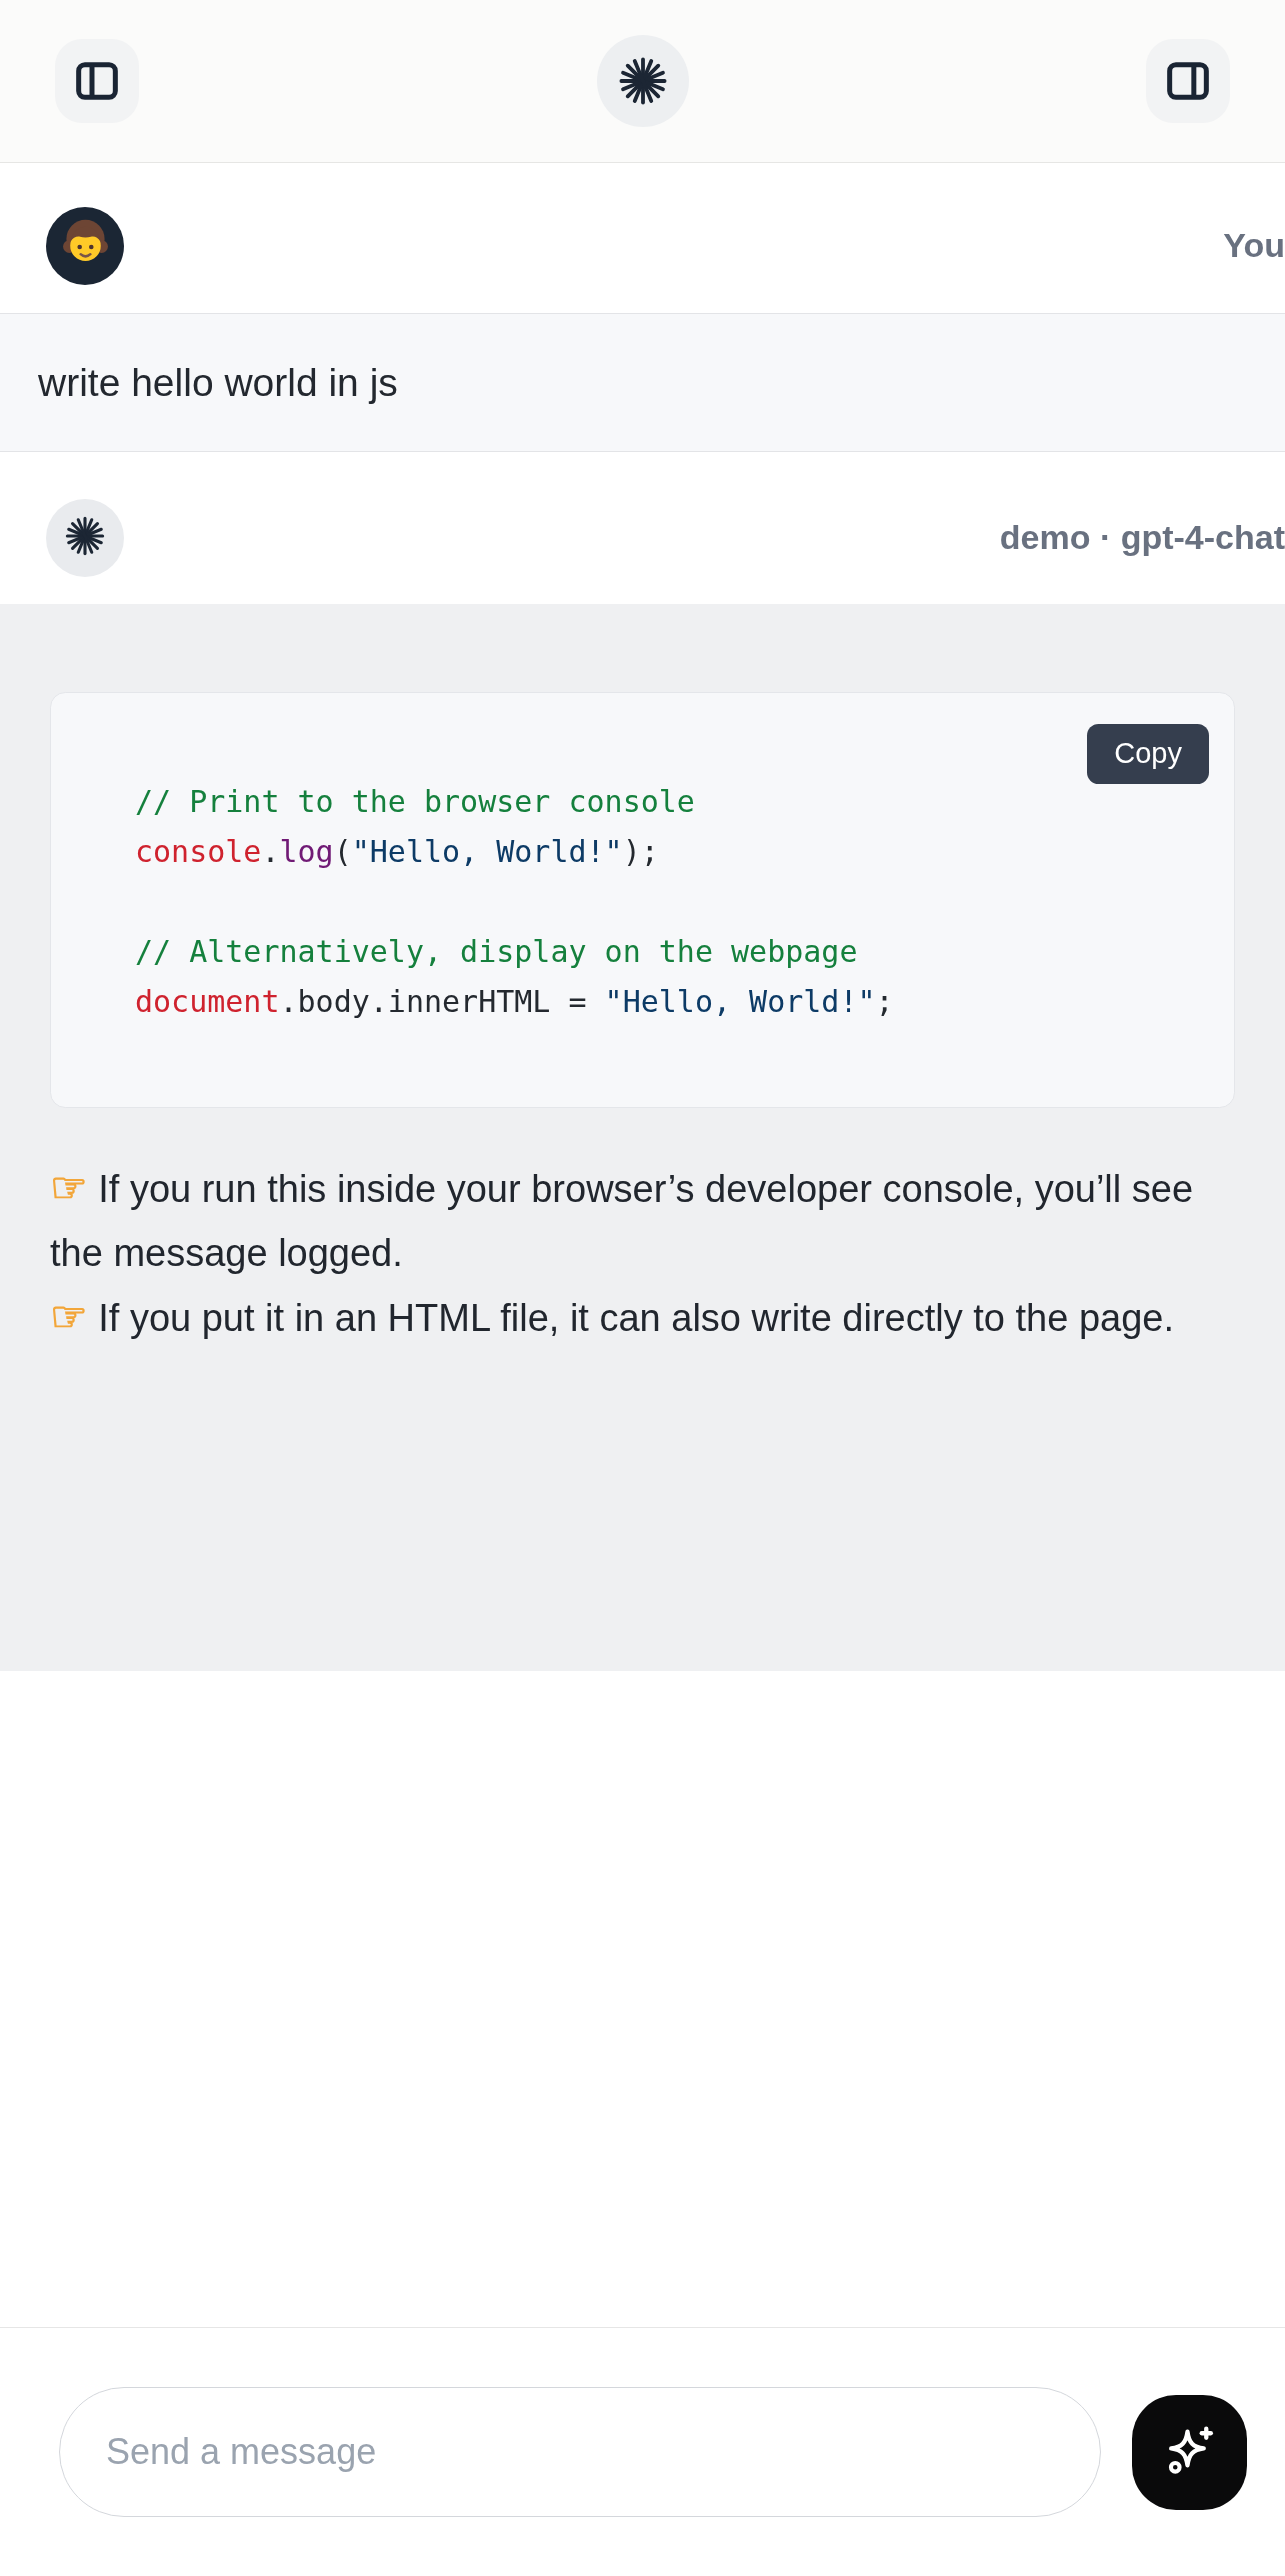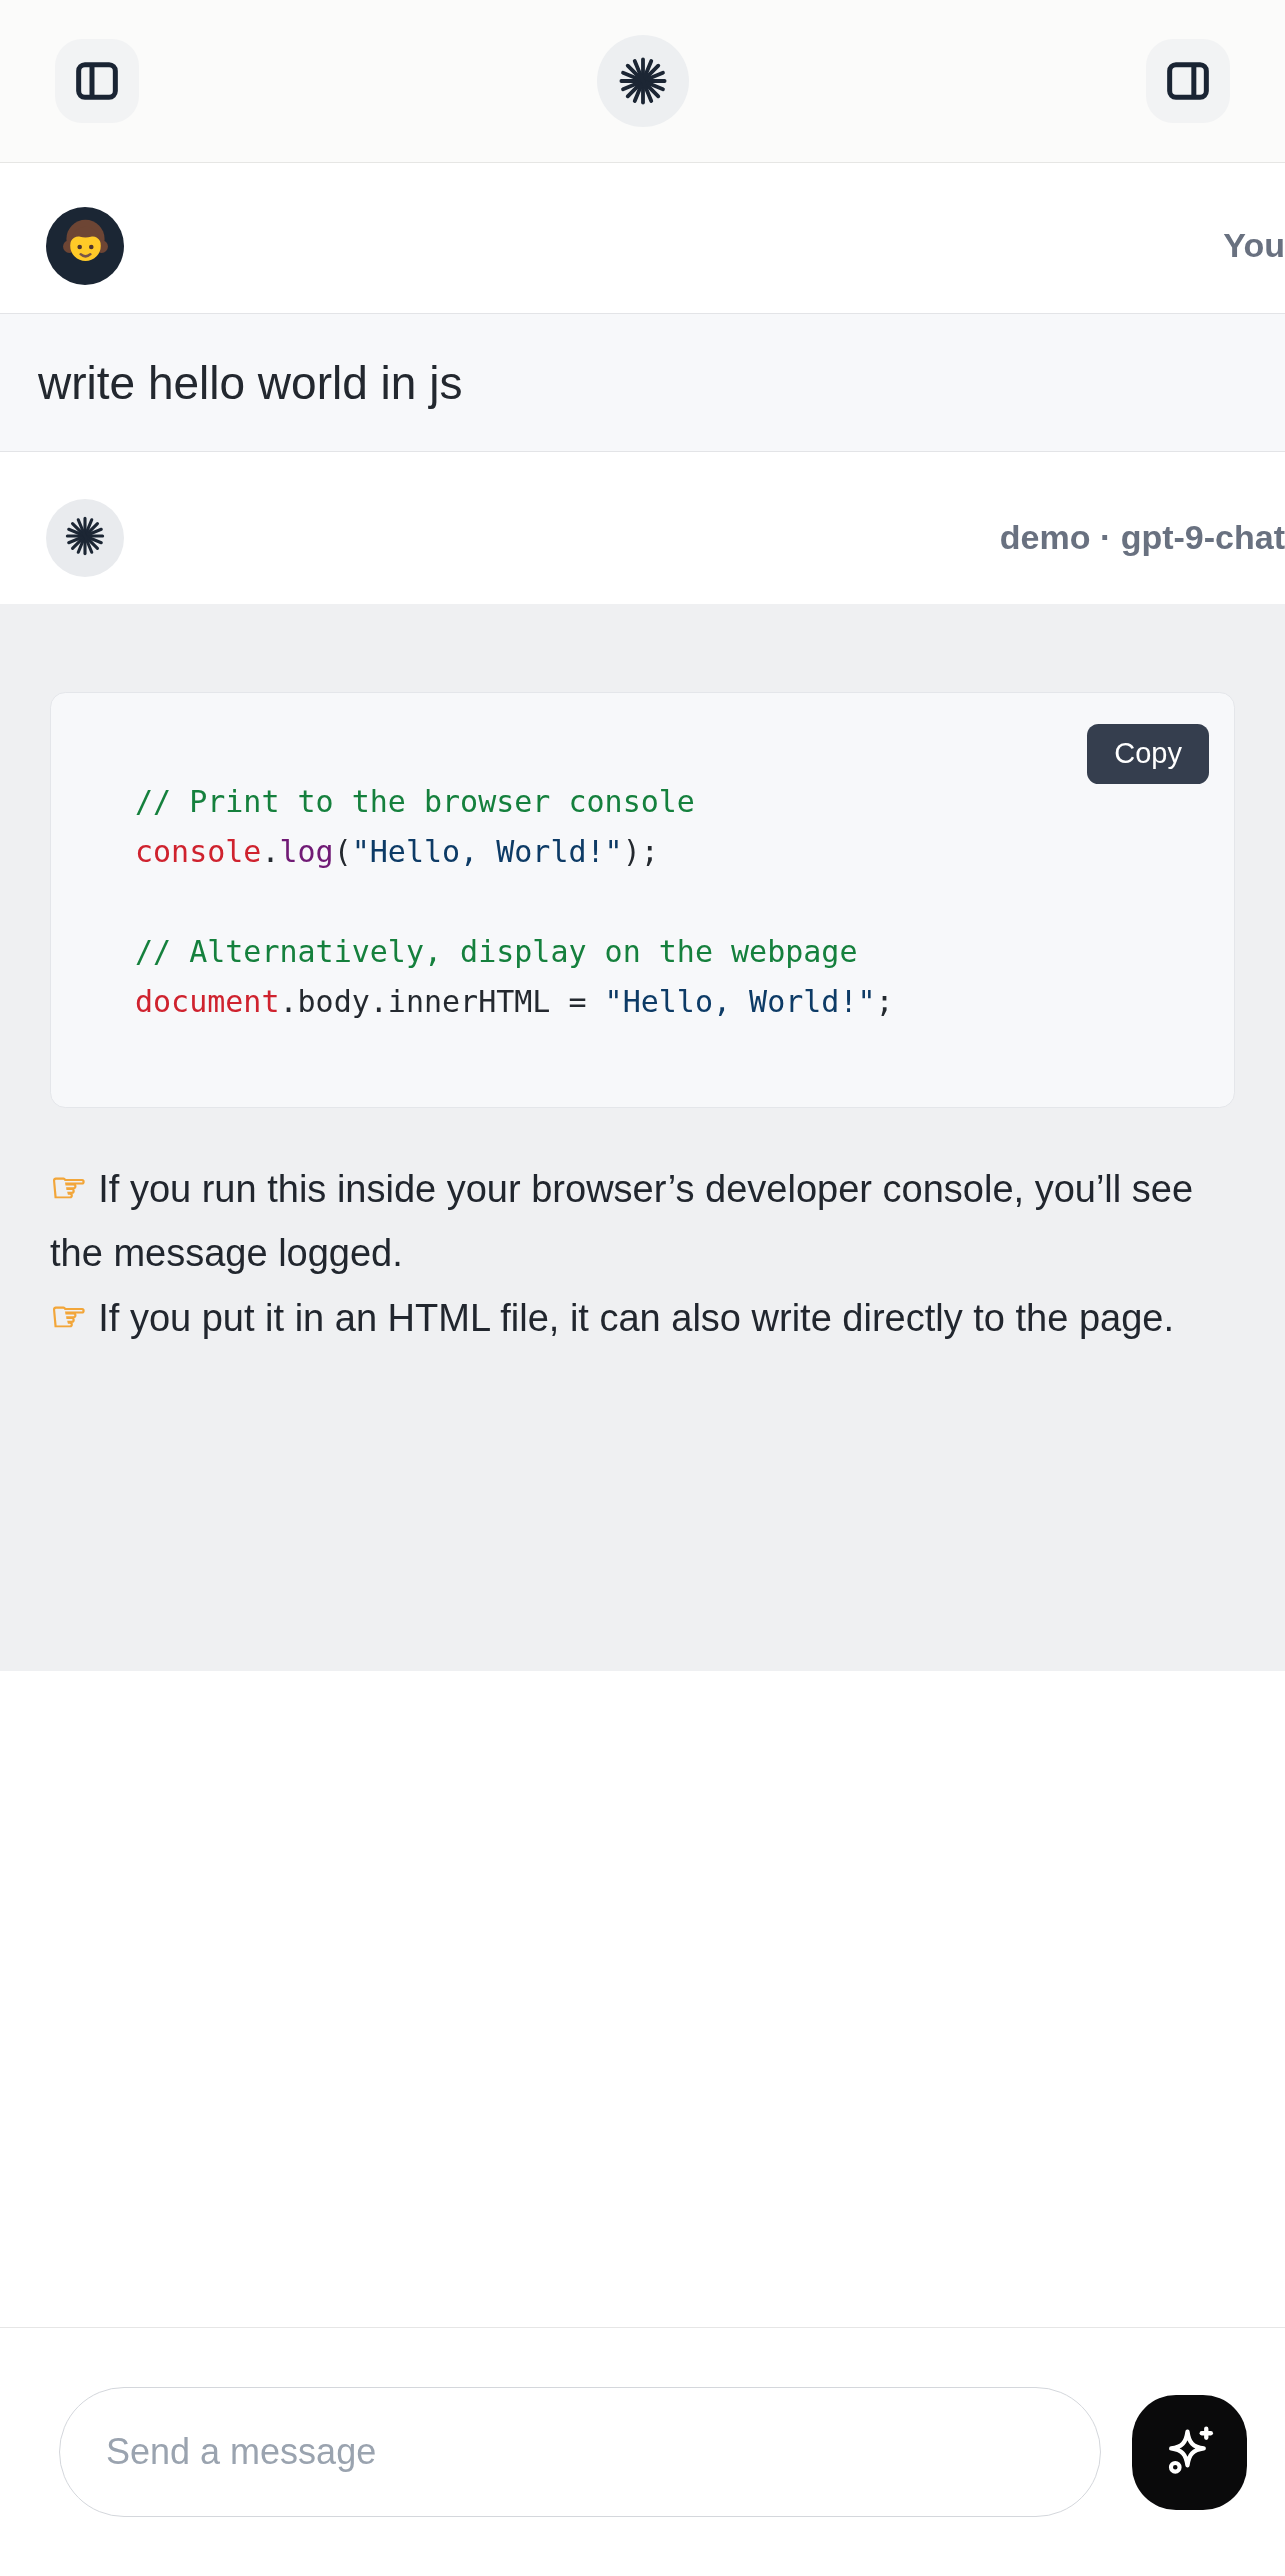--- a/index.html
+++ b/index.html
@@ -57,21 +57,21 @@
     color: #697180;
   }
   
   .user-band {
     height: 139px;
     background: #f7f8fa;
     border: 1px solid #e3e4e7;
     border-left: none; border-right: none;
     display: flex; align-items: center;
     padding-left: 38px;
-    font-size: 46px;
+    font-size: 39px;
     color: #23282f;
   }
   
   .assistant-block {
     height: 1067px;
     background: #eff0f2;
     padding: 34px 50px 0 50px;
   }
   .msg-para {
     font-size: 38px;
@@ -226,21 +226,21 @@
           <line x1="12" y1="2.4" x2="12" y2="21.6" transform="rotate(45 12 12)"></line>
           <line x1="12" y1="2.4" x2="12" y2="21.6" transform="rotate(67.5 12 12)"></line>
           <line x1="12" y1="2.4" x2="12" y2="21.6" transform="rotate(90 12 12)"></line>
           <line x1="12" y1="2.4" x2="12" y2="21.6" transform="rotate(112.5 12 12)"></line>
           <line x1="12" y1="2.4" x2="12" y2="21.6" transform="rotate(135 12 12)"></line>
           <line x1="12" y1="2.4" x2="12" y2="21.6" transform="rotate(157.5 12 12)"></line>
         </g>
       </svg>
     </span>
   </div>
-  <span class="author-name">demo · gpt-9-chat</span>
+  <span class="author-name">demo · gpt-4-chat</span>
 </div>
 
 <div class="assistant-block">
 
   <div class="code-card">
     <button class="copy-btn">Copy</button>
     <pre id="code"><div class="code-line"><span class="tok-comment">// Print to the browser console</span></div><div class="code-line"><span class="tok-red">console</span><span class="tok-plain">.</span><span class="tok-purple">log</span><span class="tok-plain">(</span><span class="tok-string">"Hello, World!"</span><span class="tok-plain">);</span></div><div class="code-line">​</div><div class="code-line"><span class="tok-comment">// Alternatively, display on the webpage</span></div><div class="code-line"><span class="tok-red">document</span><span class="tok-plain">.body.innerHTML = </span><span class="tok-string">"Hello, World!"</span><span class="tok-plain">;</span></div></pre>
   </div>
 
   <p class="msg-para spaced para-1" id="para1"><span class="point">☞</span><span> If you run this inside your browser’s developer console, you’ll see the message logged.

